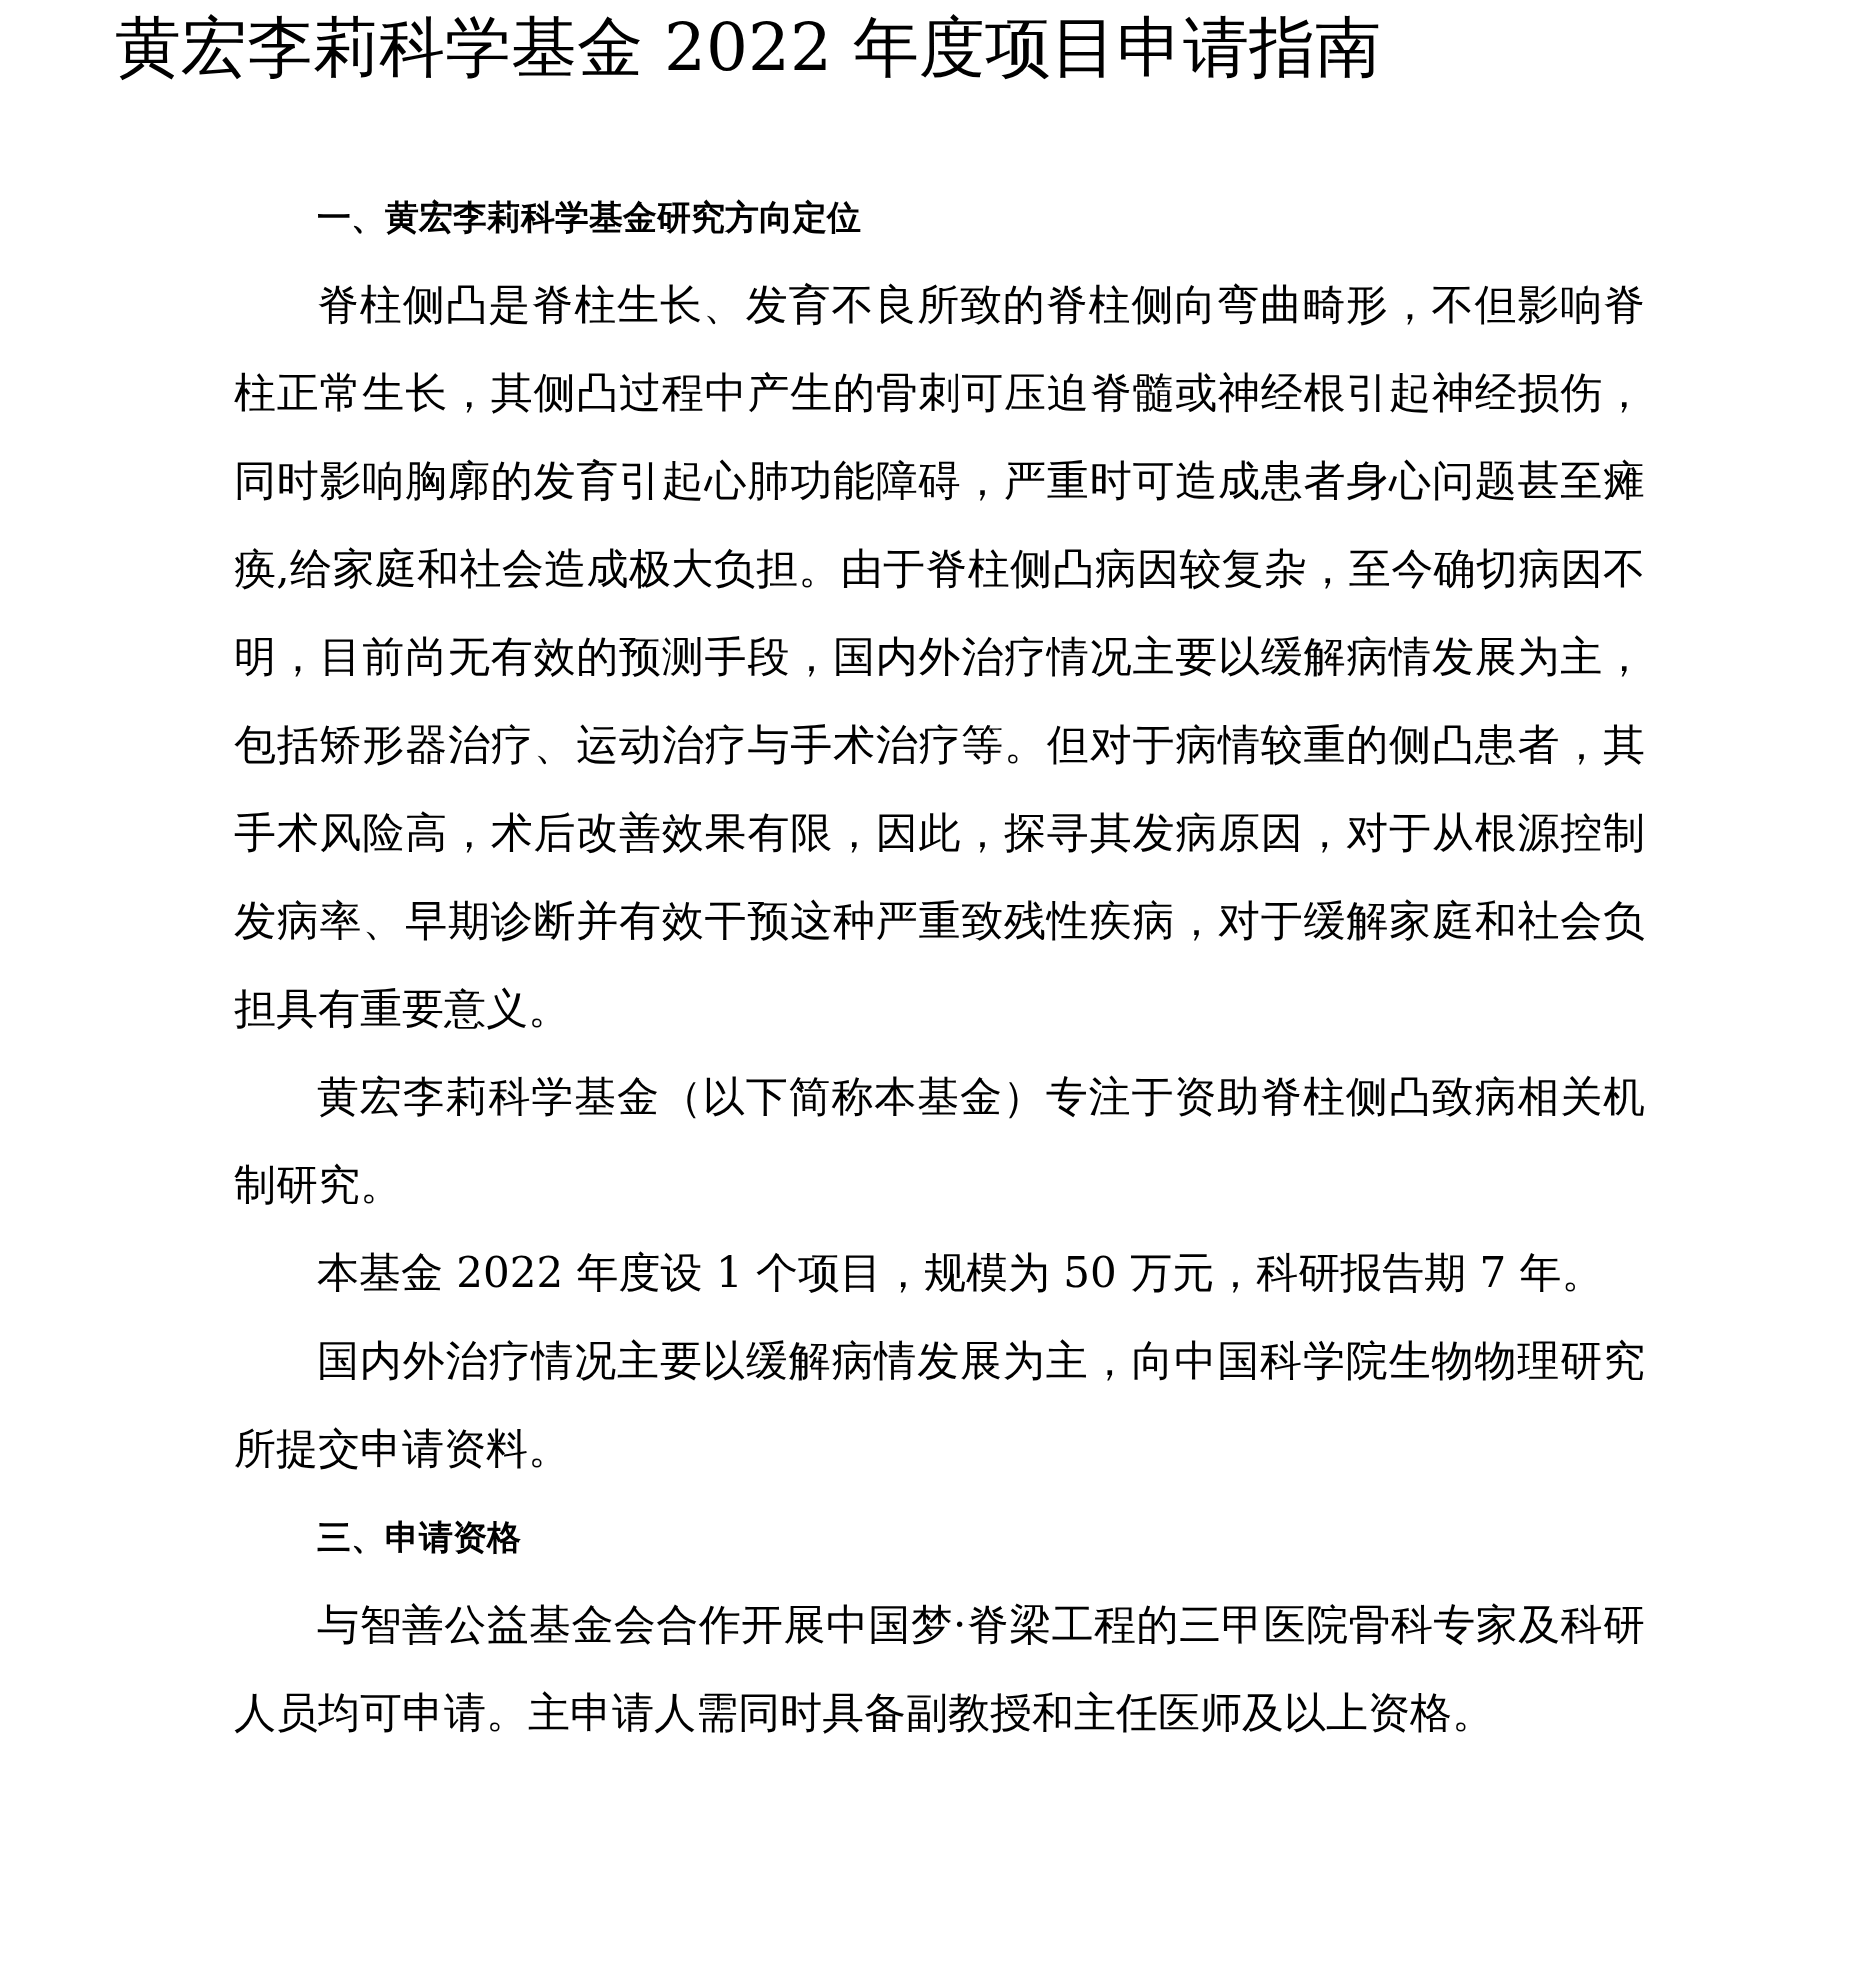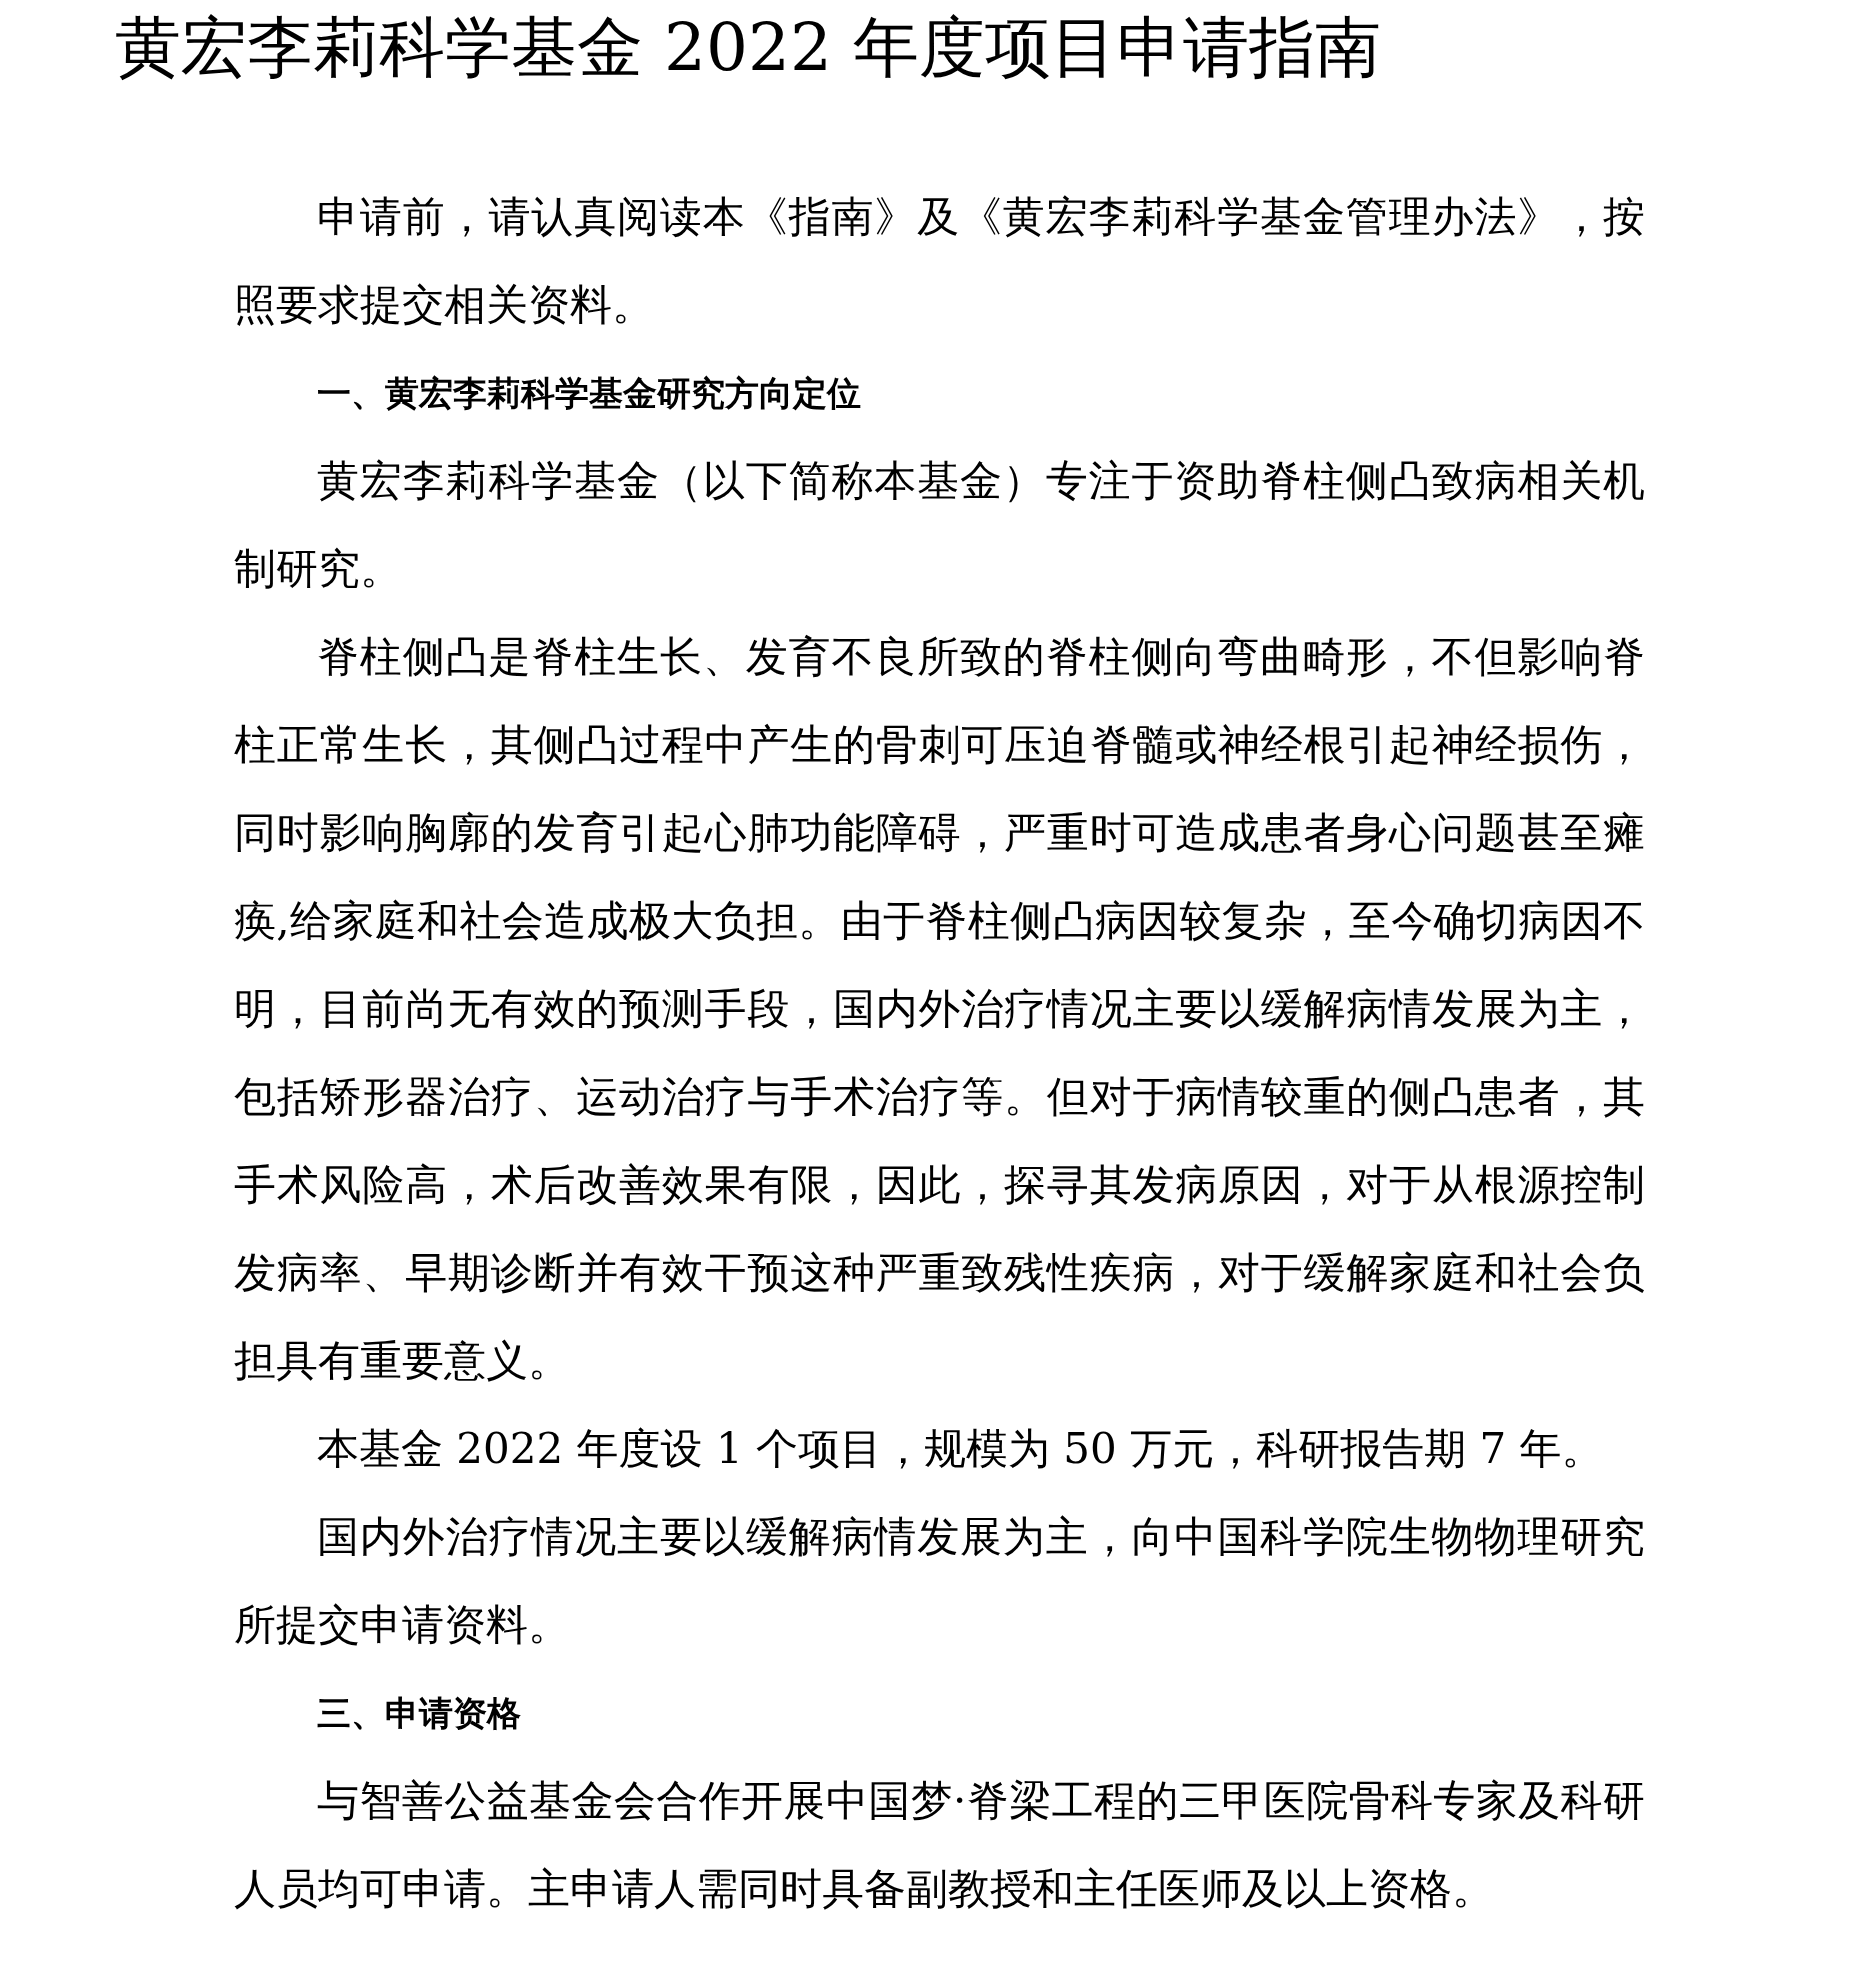--- a/index.html
+++ b/index.html
@@ -59,25 +59,24 @@
       text-indent: 83px;
     }
   </style>
 </head>
 <body>
 
 <div class="page">
   <h1 class="title">黄宏李莉科学基金 2022 年度项目申请指南</h1>
 
   <div class="content">
-    <p class="para">申请前，请认真阅读本《指南》及《黄宏李莉科学基金管理办法》，按照要求提交相关资料。</p>
 
     <h2 class="heading">一、黄宏李莉科学基金研究方向定位</h2>
+    <p class="para">脊柱侧凸是脊柱生长、发育不良所致的脊柱侧向弯曲畸形，不但影响脊柱正常生长，其侧凸过程中产生的骨刺可压迫脊髓或神经根引起神经损伤，同时影响胸廓的发育引起心肺功能障碍，严重时可造成患者身心问题甚至瘫痪,给家庭和社会造成极大负担。由于脊柱侧凸病因较复杂，至今确切病因不明，目前尚无有效的预测手段，国内外治疗情况主要以缓解病情发展为主，包括矫形器治疗、运动治疗与手术治疗等。但对于病情较重的侧凸患者，其手术风险高，术后改善效果有限，因此，探寻其发病原因，对于从根源控制发病率、早期诊断并有效干预这种严重致残性疾病，对于缓解家庭和社会负担具有重要意义。</p>
     <p class="para">黄宏李莉科学基金（以下简称本基金）专注于资助脊柱侧凸致病相关机制研究。</p>
-    <p class="para">脊柱侧凸是脊柱生长、发育不良所致的脊柱侧向弯曲畸形，不但影响脊柱正常生长，其侧凸过程中产生的骨刺可压迫脊髓或神经根引起神经损伤，同时影响胸廓的发育引起心肺功能障碍，严重时可造成患者身心问题甚至瘫痪,给家庭和社会造成极大负担。由于脊柱侧凸病因较复杂，至今确切病因不明，目前尚无有效的预测手段，国内外治疗情况主要以缓解病情发展为主，包括矫形器治疗、运动治疗与手术治疗等。但对于病情较重的侧凸患者，其手术风险高，术后改善效果有限，因此，探寻其发病原因，对于从根源控制发病率、早期诊断并有效干预这种严重致残性疾病，对于缓解家庭和社会负担具有重要意义。</p>
 
     <p class="para">本基金 2022 年度设 1 个项目，规模为 50 万元，科研报告期 7 年。</p>
     <p class="para">国内外治疗情况主要以缓解病情发展为主，向中国科学院生物物理研究所提交申请资料。</p>
 
     <h2 class="heading">三、申请资格</h2>
     <p class="para">与智善公益基金会合作开展中国梦·脊梁工程的三甲医院骨科专家及科研人员均可申请。主申请人需同时具备副教授和主任医师及以上资格。</p>
 
   </div>
 
 </div>

